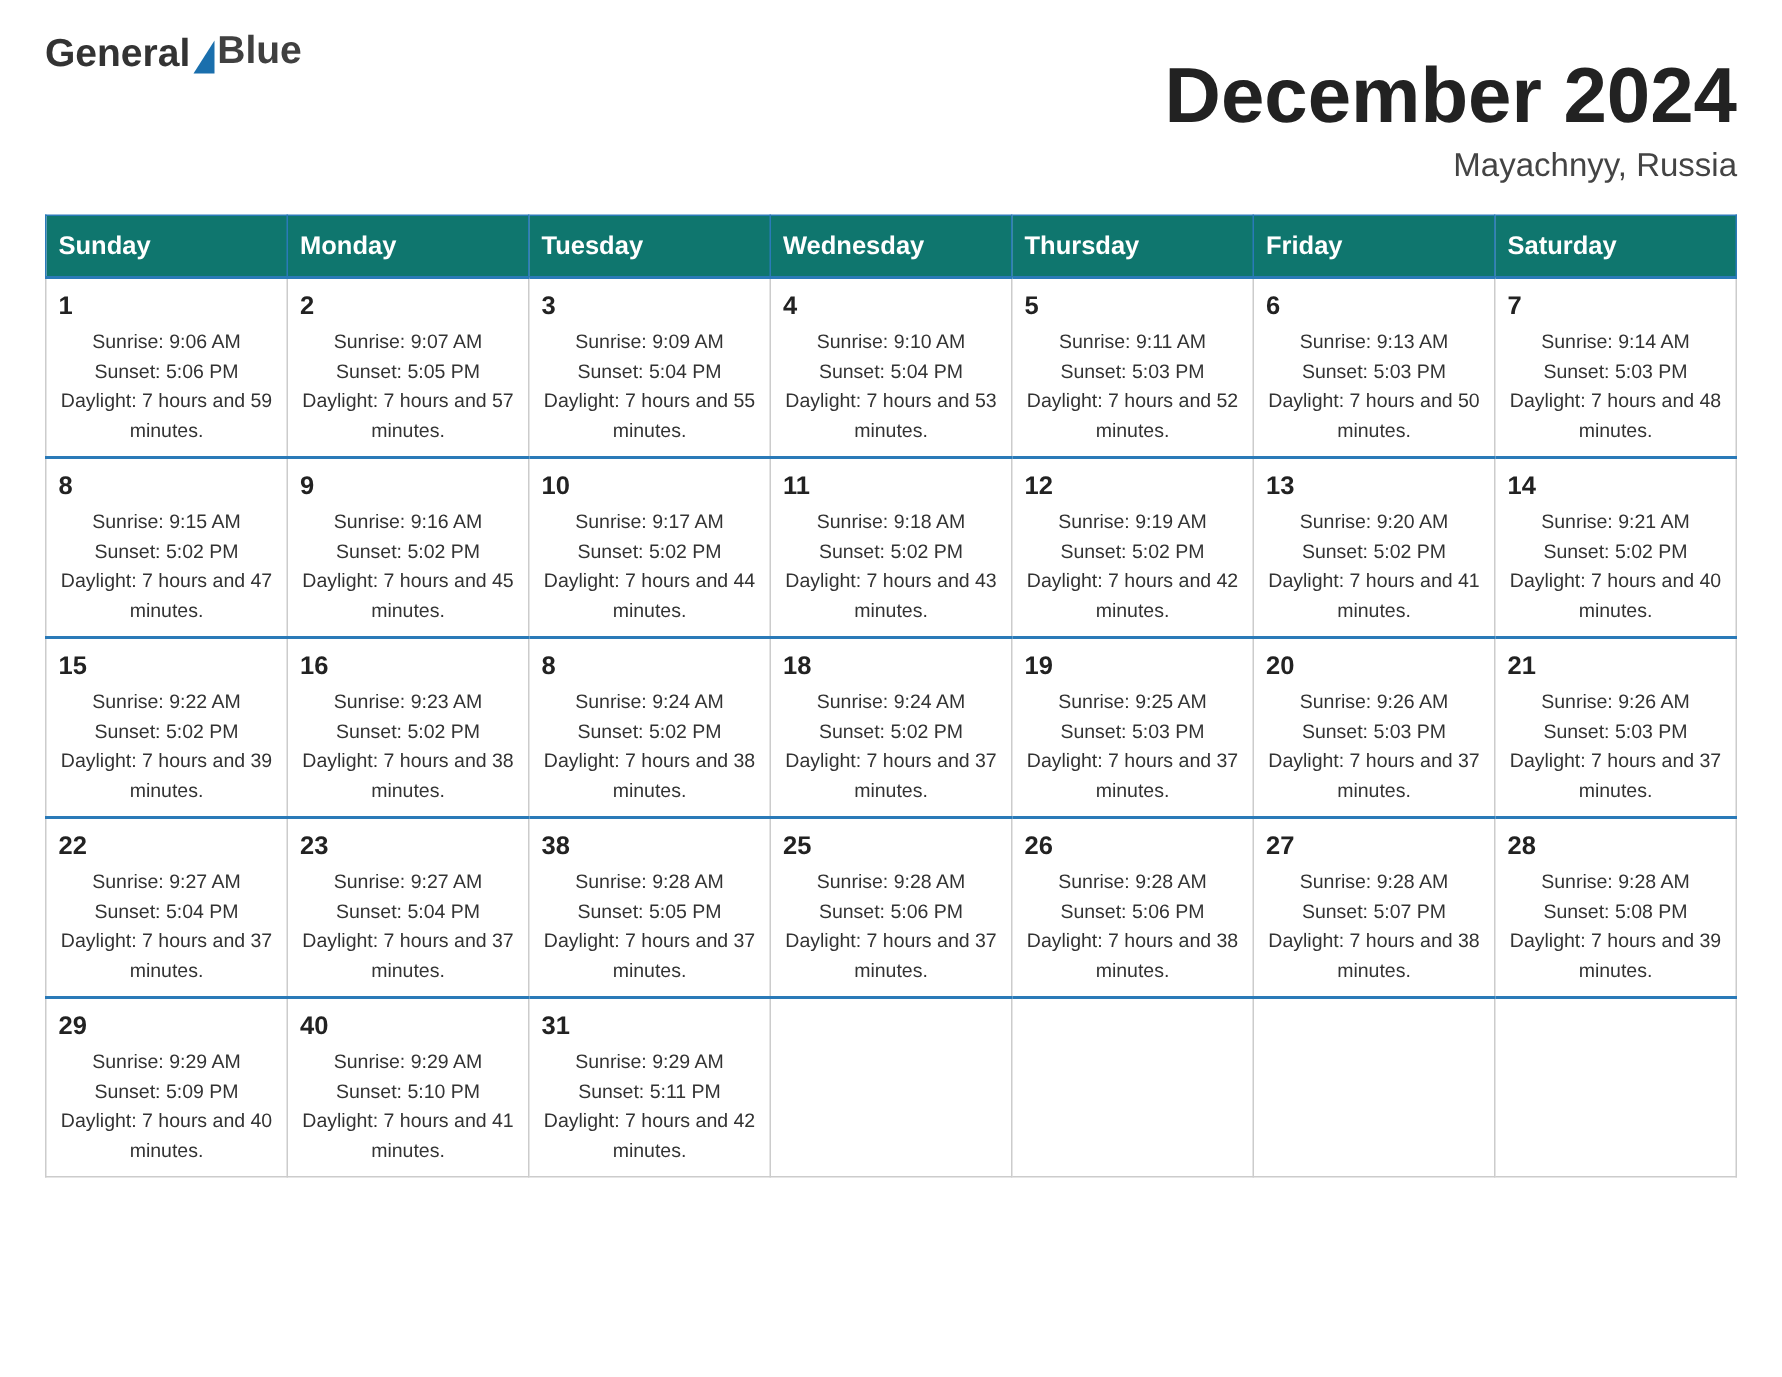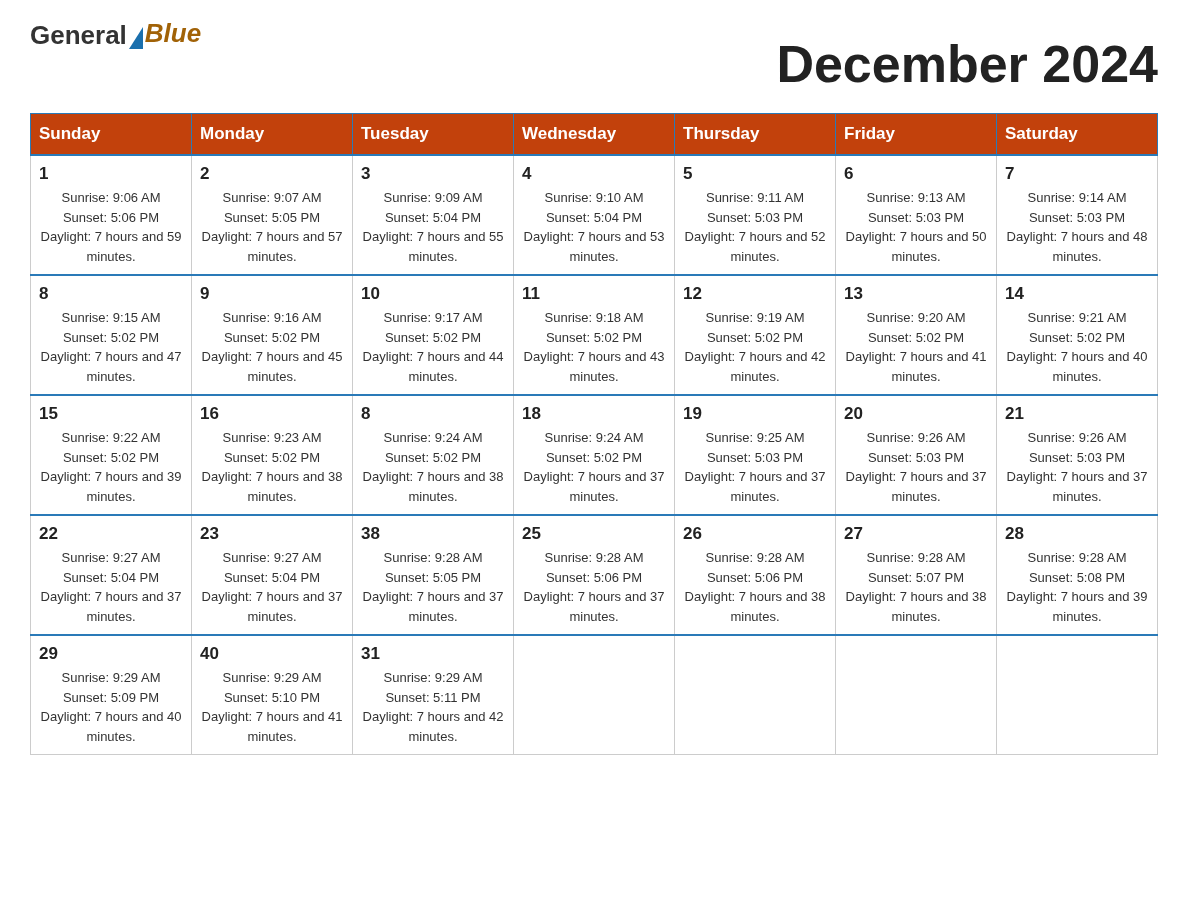--- a/index.html
+++ b/index.html
@@ -35,24 +35,23 @@
       height: 0;
       border-left: 14px solid transparent;
       border-right: 0px solid transparent;
       border-bottom: 22px solid #1a6fad;
       margin-left: 2px;
       margin-top: 4px;
     }
     .logo-blue {
       font-size: 26px;
       font-weight: bold;
-      color: #a16207;
+      color: #404040;
       margin-top: -2px;
       margin-left: 2px;
-      font-style: italic;
     }
     .title-block {
       text-align: right;
       margin-top: 16px;
     }
     .month-year {
       font-size: 52px;
       font-weight: bold;
       color: #222;
       line-height: 1.1;
@@ -61,21 +60,21 @@
       font-size: 22px;
       color: #444;
       margin-top: 4px;
     }
     .calendar {
       width: 100%;
       border-collapse: collapse;
       border: 1px solid #2a7ab8;
     }
     .calendar th {
-      background-color: #c2410c;
+      background-color: #0f766e;
       color: #fff;
       font-size: 17px;
       font-weight: bold;
       padding: 10px 8px;
       text-align: left;
       border: 1px solid #2a7ab8;
     }
     .calendar td {
       vertical-align: top;
       padding: 8px;
@@ -103,20 +102,21 @@
 <div class="header">
   <div class="logo">
     <div class="logo-top">
       <span class="logo-general">General</span>
       <div class="logo-triangle"></div>
     </div>
     <span class="logo-blue">Blue</span>
   </div>
   <div class="title-block">
     <div class="month-year">December 2024</div>
+    <div class="location">Mayachnyy, Russia</div>
   </div>
 </div>
 
 <table class="calendar">
   <thead>
     <tr>
     <th>Sunday</th>
         <th>Monday</th>
         <th>Tuesday</th>
         <th>Wednesday</th>

